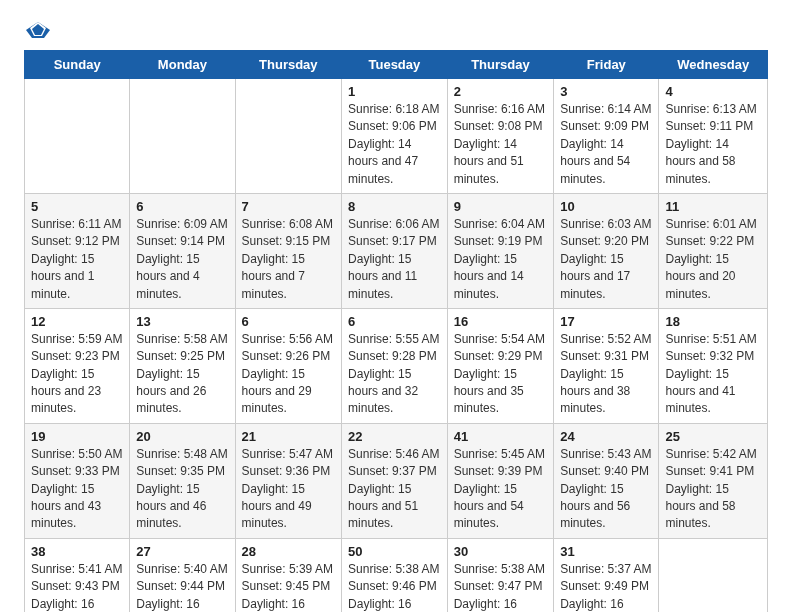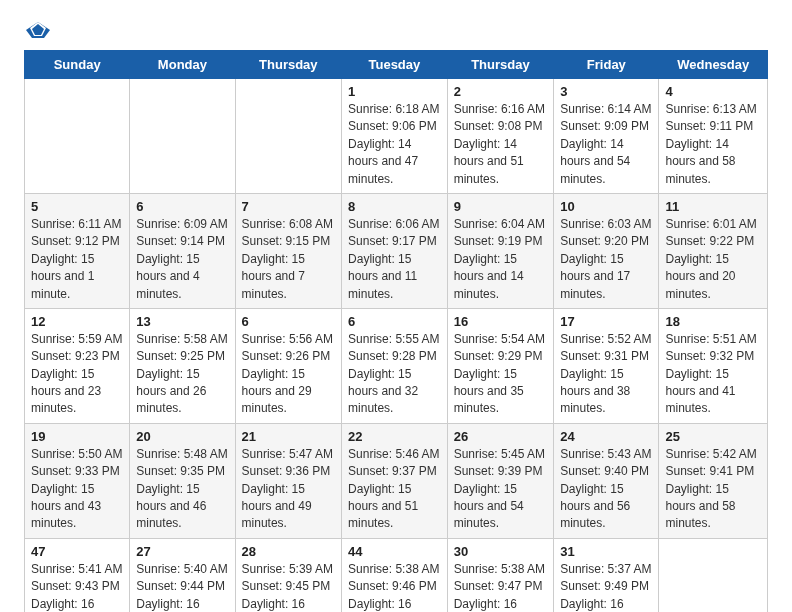--- a/index.html
+++ b/index.html
@@ -94,28 +94,28 @@
           <td><span class="day-num">6</span><span class="day-detail">Sunrise: 5:55 AM<br>Sunset: 9:28 PM<br>Daylight: 15 hours and 32 minutes.</span></td>
           <td><span class="day-num">16</span><span class="day-detail">Sunrise: 5:54 AM<br>Sunset: 9:29 PM<br>Daylight: 15 hours and 35 minutes.</span></td>
           <td><span class="day-num">17</span><span class="day-detail">Sunrise: 5:52 AM<br>Sunset: 9:31 PM<br>Daylight: 15 hours and 38 minutes.</span></td>
           <td><span class="day-num">18</span><span class="day-detail">Sunrise: 5:51 AM<br>Sunset: 9:32 PM<br>Daylight: 15 hours and 41 minutes.</span></td>
         </tr>
         <tr>
           <td><span class="day-num">19</span><span class="day-detail">Sunrise: 5:50 AM<br>Sunset: 9:33 PM<br>Daylight: 15 hours and 43 minutes.</span></td>
           <td><span class="day-num">20</span><span class="day-detail">Sunrise: 5:48 AM<br>Sunset: 9:35 PM<br>Daylight: 15 hours and 46 minutes.</span></td>
           <td><span class="day-num">21</span><span class="day-detail">Sunrise: 5:47 AM<br>Sunset: 9:36 PM<br>Daylight: 15 hours and 49 minutes.</span></td>
           <td><span class="day-num">22</span><span class="day-detail">Sunrise: 5:46 AM<br>Sunset: 9:37 PM<br>Daylight: 15 hours and 51 minutes.</span></td>
-          <td><span class="day-num">26</span><span class="day-detail">Sunrise: 5:45 AM<br>Sunset: 9:39 PM<br>Daylight: 15 hours and 54 minutes.</span></td>
+          <td><span class="day-num">41</span><span class="day-detail">Sunrise: 5:45 AM<br>Sunset: 9:39 PM<br>Daylight: 15 hours and 54 minutes.</span></td>
           <td><span class="day-num">24</span><span class="day-detail">Sunrise: 5:43 AM<br>Sunset: 9:40 PM<br>Daylight: 15 hours and 56 minutes.</span></td>
           <td><span class="day-num">25</span><span class="day-detail">Sunrise: 5:42 AM<br>Sunset: 9:41 PM<br>Daylight: 15 hours and 58 minutes.</span></td>
         </tr>
         <tr>
-          <td><span class="day-num">47</span><span class="day-detail">Sunrise: 5:41 AM<br>Sunset: 9:43 PM<br>Daylight: 16 hours and 1 minute.</span></td>
+          <td><span class="day-num">38</span><span class="day-detail">Sunrise: 5:41 AM<br>Sunset: 9:43 PM<br>Daylight: 16 hours and 1 minute.</span></td>
           <td><span class="day-num">27</span><span class="day-detail">Sunrise: 5:40 AM<br>Sunset: 9:44 PM<br>Daylight: 16 hours and 3 minutes.</span></td>
           <td><span class="day-num">28</span><span class="day-detail">Sunrise: 5:39 AM<br>Sunset: 9:45 PM<br>Daylight: 16 hours and 5 minutes.</span></td>
-          <td><span class="day-num">44</span><span class="day-detail">Sunrise: 5:38 AM<br>Sunset: 9:46 PM<br>Daylight: 16 hours and 7 minutes.</span></td>
+          <td><span class="day-num">50</span><span class="day-detail">Sunrise: 5:38 AM<br>Sunset: 9:46 PM<br>Daylight: 16 hours and 7 minutes.</span></td>
           <td><span class="day-num">30</span><span class="day-detail">Sunrise: 5:38 AM<br>Sunset: 9:47 PM<br>Daylight: 16 hours and 9 minutes.</span></td>
           <td><span class="day-num">31</span><span class="day-detail">Sunrise: 5:37 AM<br>Sunset: 9:49 PM<br>Daylight: 16 hours and 11 minutes.</span></td>
           <td class="empty"></td>
         </tr>
       </tbody>
   </table>
 </div>
 
 </body></html>

